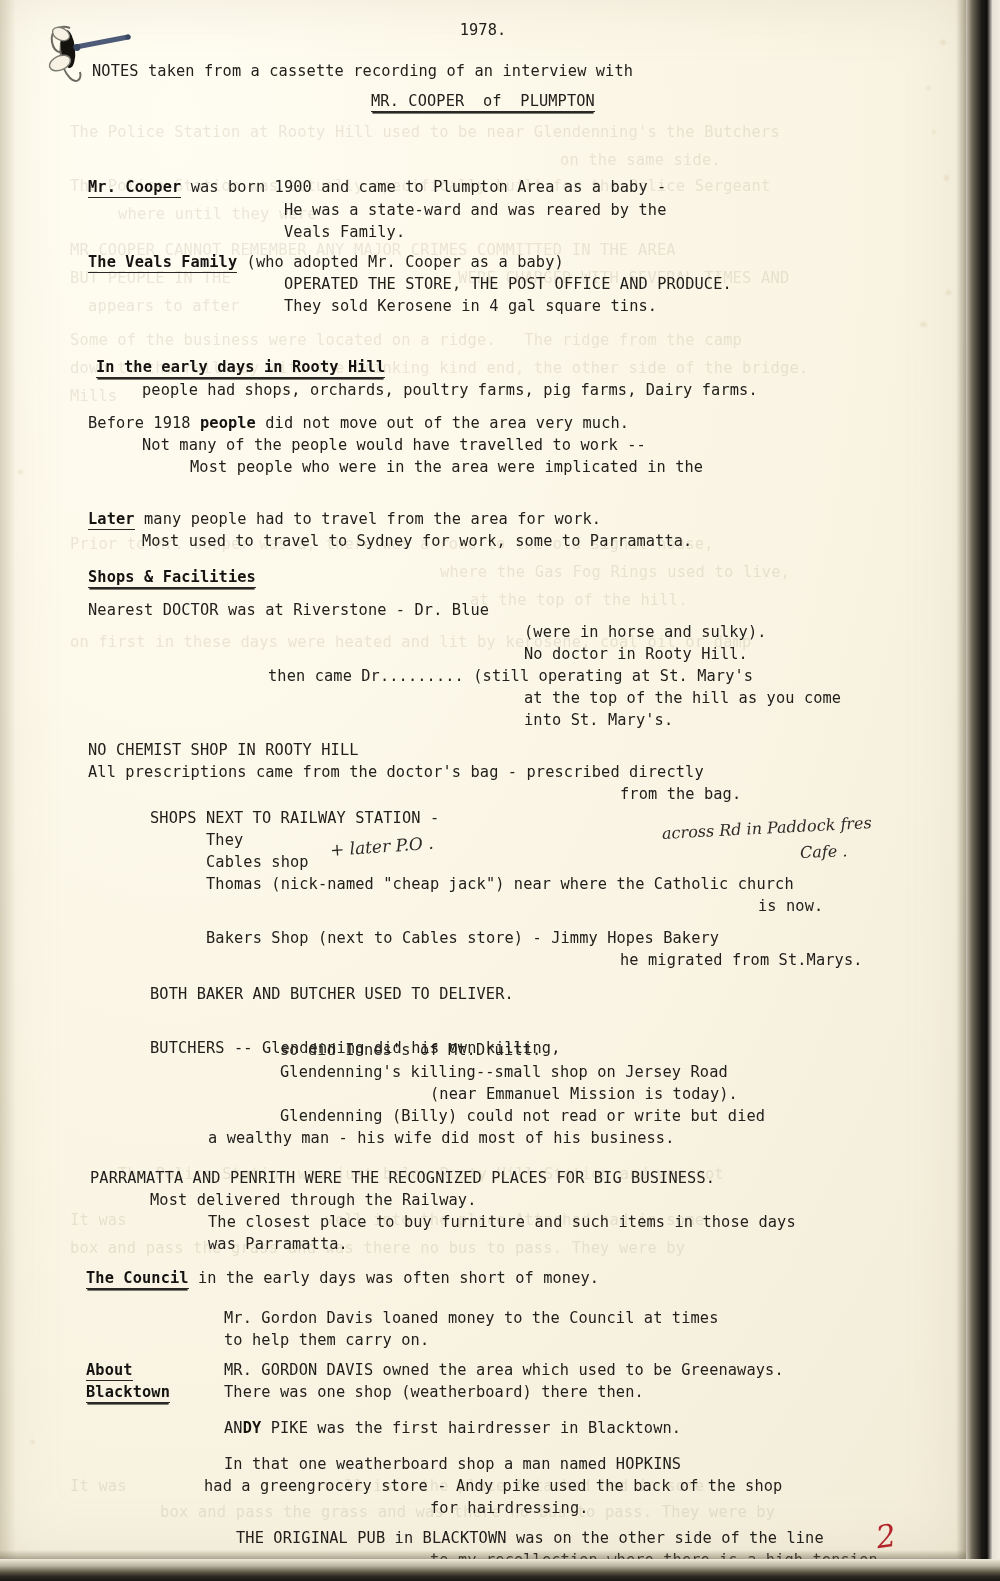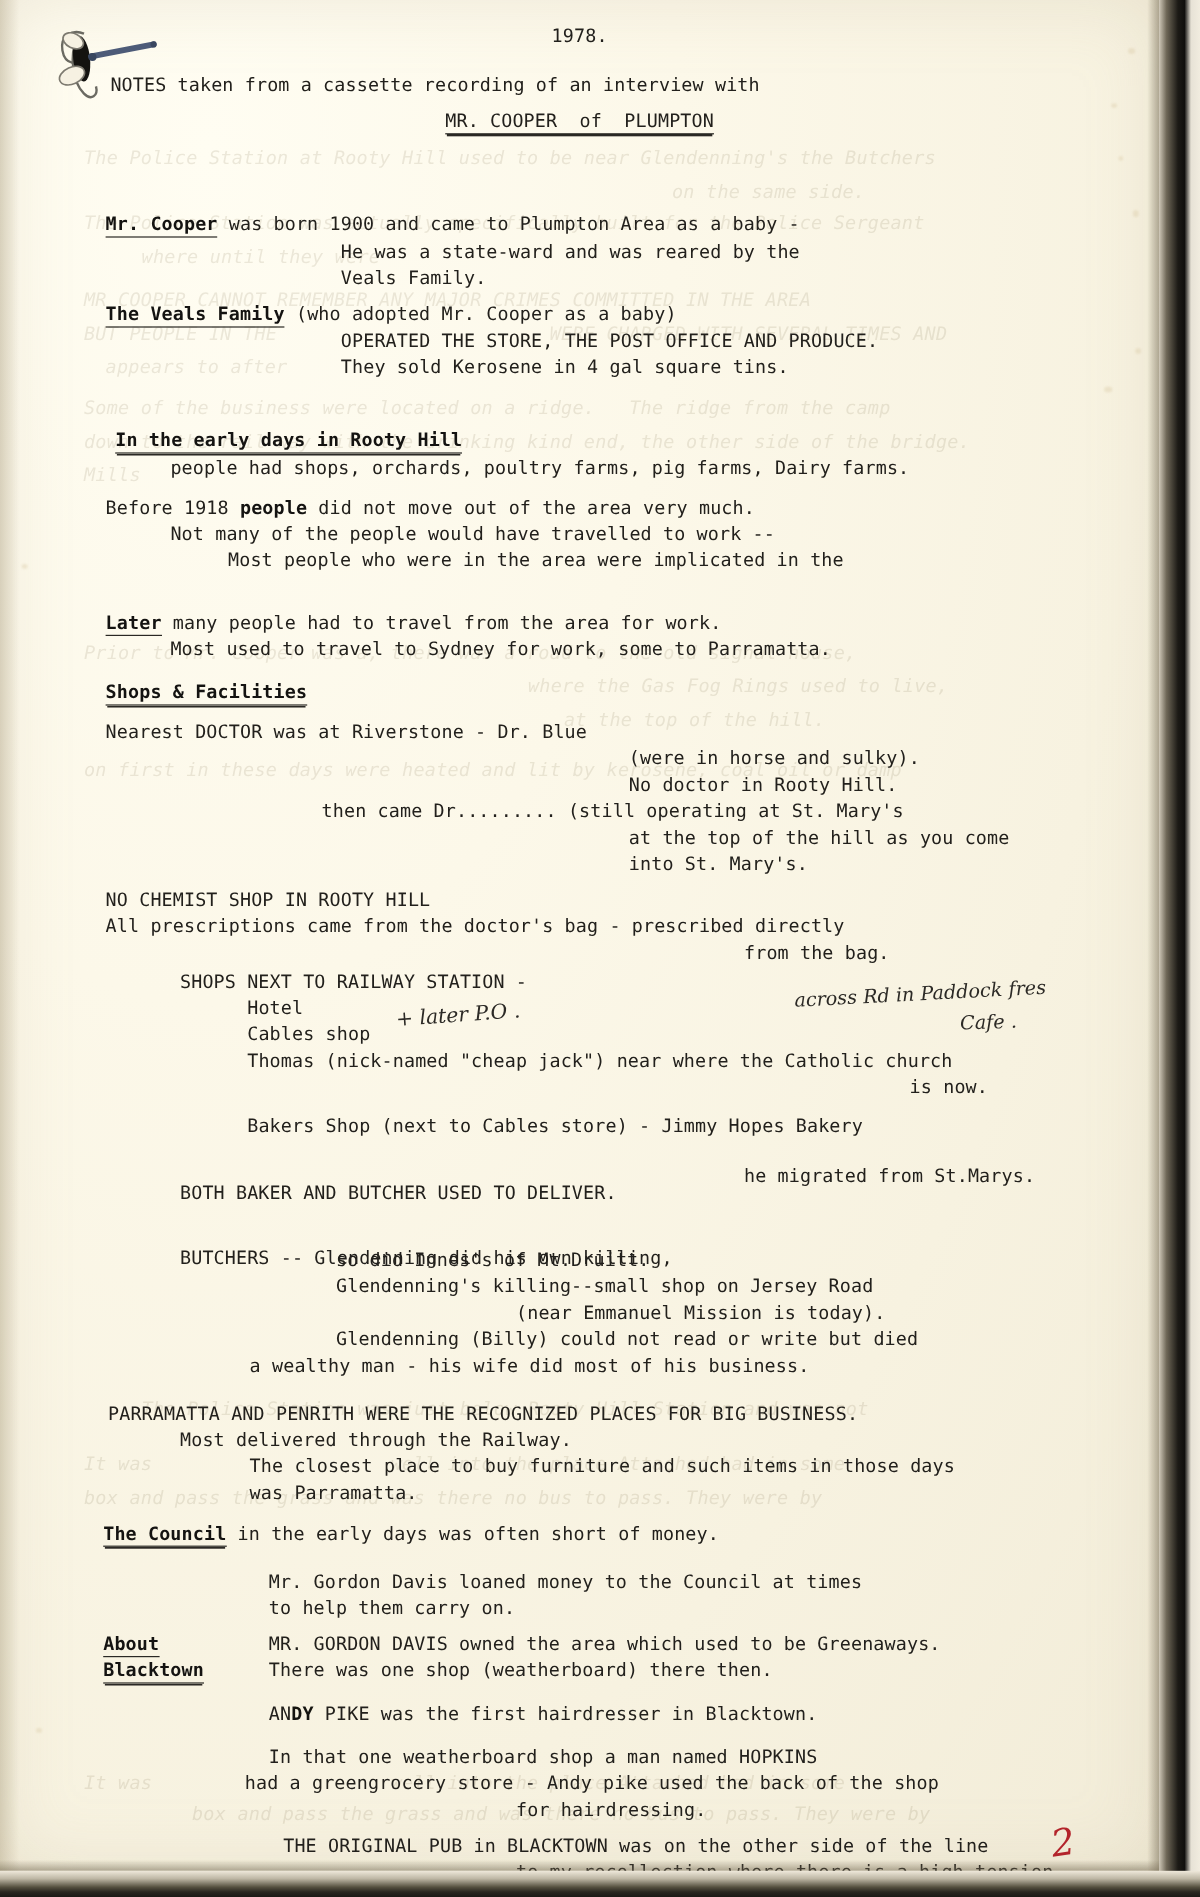--- a/index.html
+++ b/index.html
@@ -47,21 +47,20 @@
   
   .fox{position:absolute;border-radius:50%;background:#d9c9a4;opacity:.38;filter:blur(1px);}
 
   
   #ghost{
     position:absolute;left:0;top:0;width:966px;height:1100px;
     opacity:.13;color:#6b5c3a;pointer-events:none;
     font-size:15.4px;line-height:28.6px;letter-spacing:.2px;
     font-family:"DejaVu Sans Mono","Liberation Mono",monospace;
     white-space:pre;
-    font-style:italic;
   }
   #ghost .g{position:absolute;}
 
   
   #type{
     position:absolute;left:0;top:0;width:966px;height:1560px;
     color:#22201c;
     font-size:15.3px;
     line-height:20.6px;
     letter-spacing:.12px;
@@ -186,26 +185,26 @@
     <div class="ln" style="left:524px;top:688px;">at the top of the hill as you come</div>
     <div class="ln" style="left:524px;top:710px;">into St. Mary's.</div>
 
     
     <div class="ln" style="left:88px;top:740px;">NO CHEMIST SHOP IN ROOTY HILL</div>
     <div class="ln" style="left:88px;top:762px;">All prescriptions came from the doctor's bag - prescribed directly</div>
     <div class="ln" style="left:620px;top:784px;">from the bag.</div>
 
     
     <div class="ln" style="left:150px;top:808px;">SHOPS NEXT TO RAILWAY STATION -</div>
-    <div class="ln" style="left:206px;top:830px;">Hotel</div>
+    <div class="ln" style="left:206px;top:830px;">They</div>
     <div class="ln" style="left:206px;top:852px;">Cables shop</div>
     <div class="ln" style="left:206px;top:874px;">Thomas (nick-named "cheap jack") near where the Catholic church</div>
     <div class="ln" style="left:758px;top:896px;">is now.</div>
     <div class="ln" style="left:206px;top:928px;">Bakers Shop (next to Cables store) - Jimmy Hopes Bakery</div>
-    <div class="ln" style="left:620px;top:950px;margin-top:20px;">he migrated from St.Marys.</div>
+    <div class="ln" style="left:620px;top:950px;">he migrated from St.Marys.</div>
 
     
     <div class="ln" style="left:150px;top:984px;">BOTH BAKER AND BUTCHER USED TO DELIVER.</div>
 
     
     <div class="ln" style="left:150px;top:1018px;margin-top:20px;">BUTCHERS -- Glendenning did his own killing,</div>
     <div class="ln" style="left:280px;top:1040px;">so did Innes's of Mt.Druitt.</div>
     <div class="ln" style="left:280px;top:1062px;">Glendenning's killing--small shop on Jersey Road</div>
     <div class="ln" style="left:430px;top:1084px;">(near Emmanuel Mission is today).</div>
     <div class="ln" style="left:280px;top:1106px;">Glendenning (Billy) could not read or write but died</div>

